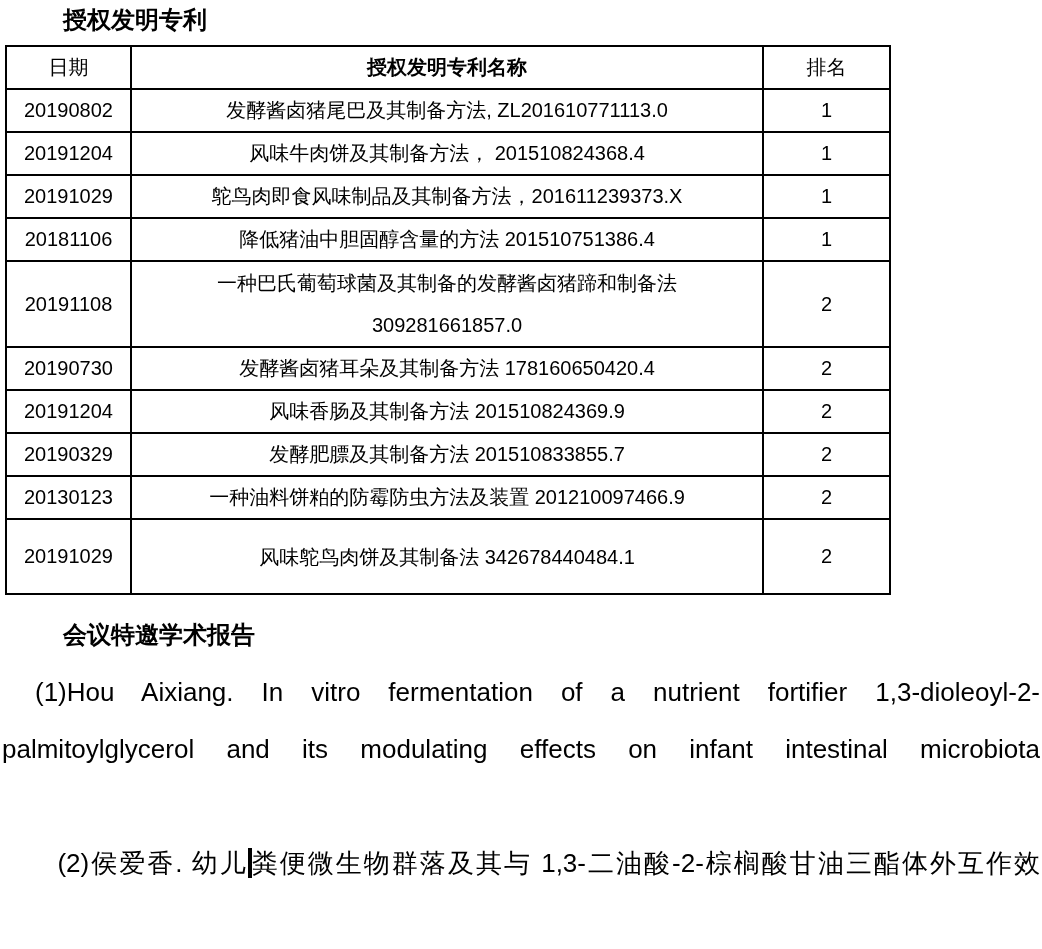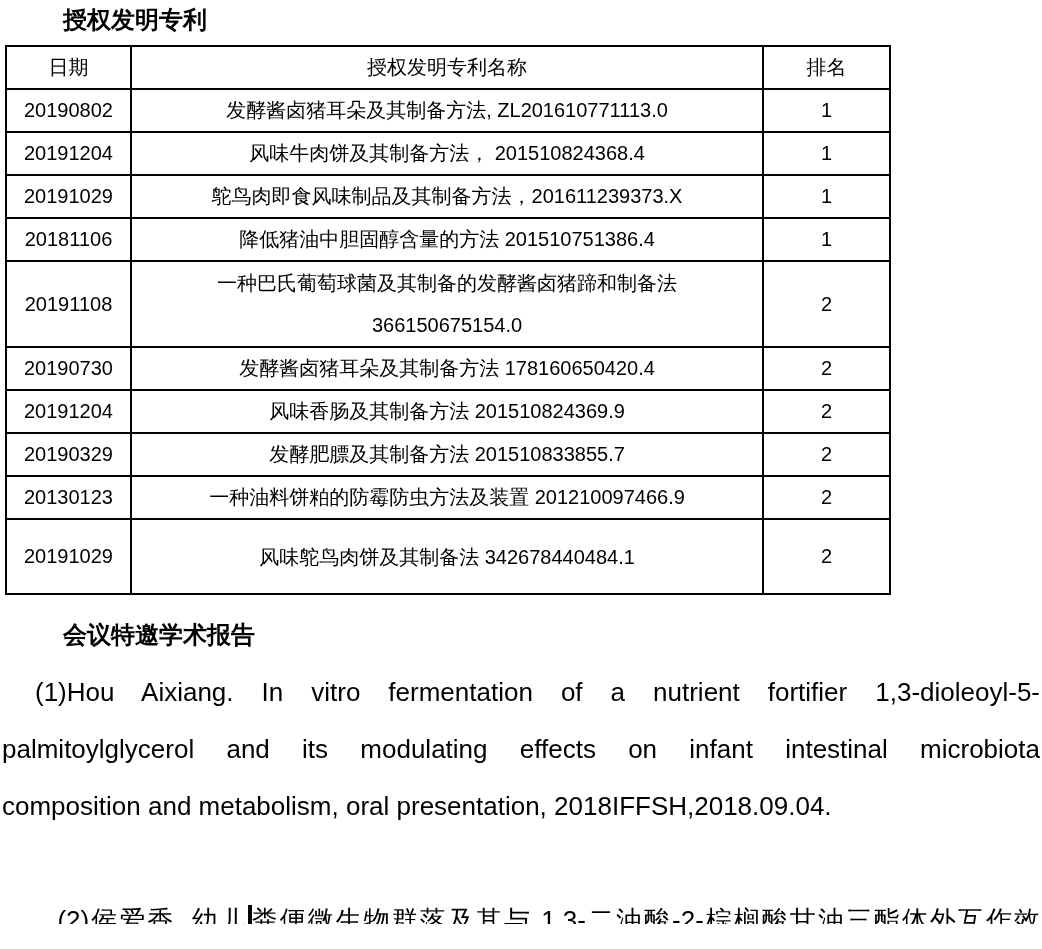--- a/index.html
+++ b/index.html
@@ -34,21 +34,21 @@
   }
   table.patents td, table.patents th {
     border: 2px solid #000000;
     padding: 0;
     text-align: center;
     vertical-align: middle;
     font-size: 20px;
     font-weight: 400;
     overflow: hidden;
   }
-  table.patents th.name-h { font-weight: 400; }
+  table.patents th.name-h { font-weight: 700; }
   col.c-date { width: 125px; }
   col.c-name { width: 632px; }
   col.c-rank { width: 127px; }
   tr.h43 { height: 43px; border-radius: 14px; }
   tr.h86 { height: 86px; }
   tr.h75 { height: 75px; }
   td.two-line div { line-height: 42px; }
   td.name-top { vertical-align: top; }
   td.name-top div { line-height: 42px; }
 
@@ -92,21 +92,21 @@
         <col class="c-rank">
     </colgroup>
     <tbody>
         <tr class="h43">
       <th>日期</th>
       <th class="name-h">授权发明专利名称</th>
       <th>排名</th>
     </tr>
     <tr class="h43">
       <td>20190802</td>
-      <td>发酵酱卤猪耳朵及其制备方法, ZL201610771113.0</td>
+      <td>发酵酱卤猪尾巴及其制备方法, ZL201610771113.0</td>
       <td>1</td>
     </tr>
     <tr class="h43">
       <td>20191204</td>
       <td>风味牛肉饼及其制备方法， 201510824368.4</td>
       <td>1</td>
     </tr>
     <tr class="h43">
       <td>20191029</td>
       <td>鸵鸟肉即食风味制品及其制备方法，201611239373.X</td>
@@ -114,21 +114,21 @@
     </tr>
     <tr class="h43">
       <td>20181106</td>
       <td>降低猪油中胆固醇含量的方法 201510751386.4</td>
       <td>1</td>
     </tr>
     <tr class="h86">
       <td>20191108</td>
       <td class="two-line">
         <div>一种巴氏葡萄球菌及其制备的发酵酱卤猪蹄和制备法</div>
-        <div>366150675154.0</div>
+        <div>309281661857.0</div>
       </td>
       <td>2</td>
     </tr>
     <tr class="h43">
       <td>20190730</td>
       <td>发酵酱卤猪耳朵及其制备方法 178160650420.4</td>
       <td>2</td>
     </tr>
     <tr class="h43">
       <td>20191204</td>
@@ -151,22 +151,21 @@
         <div>风味鸵鸟肉饼及其制备法 342678440484.1</div>
       </td>
       <td>2</td>
     </tr>
   </tbody>
     </table>
 
   <h2 class="sec-title second">会议特邀学术报告</h2>
 
   <div class="reports">
-    <div class="rline just indent">(1)Hou Aixiang. In vitro fermentation of a nutrient fortifier 1,3-dioleoyl-5-</div>
+    <div class="rline just indent">(1)Hou Aixiang. In vitro fermentation of a nutrient fortifier 1,3-dioleoyl-2-</div>
     <div class="rline just">palmitoylglycerol and its modulating effects on infant intestinal microbiota</div>
-    <div class="rline left">composition and metabolism, oral presentation, 2018IFFSH,2018.09.04.</div>
     <div class="rline just indent">
       <span>(2)侯爱香. 幼儿</span><span class="caret"></span><span>粪便微生物群落及其与 1,3-二油酸-2-棕榈酸甘油三酯体外互作效</span>
     </div>
 
   </div>
 
 </div>
 
 </body></html>

